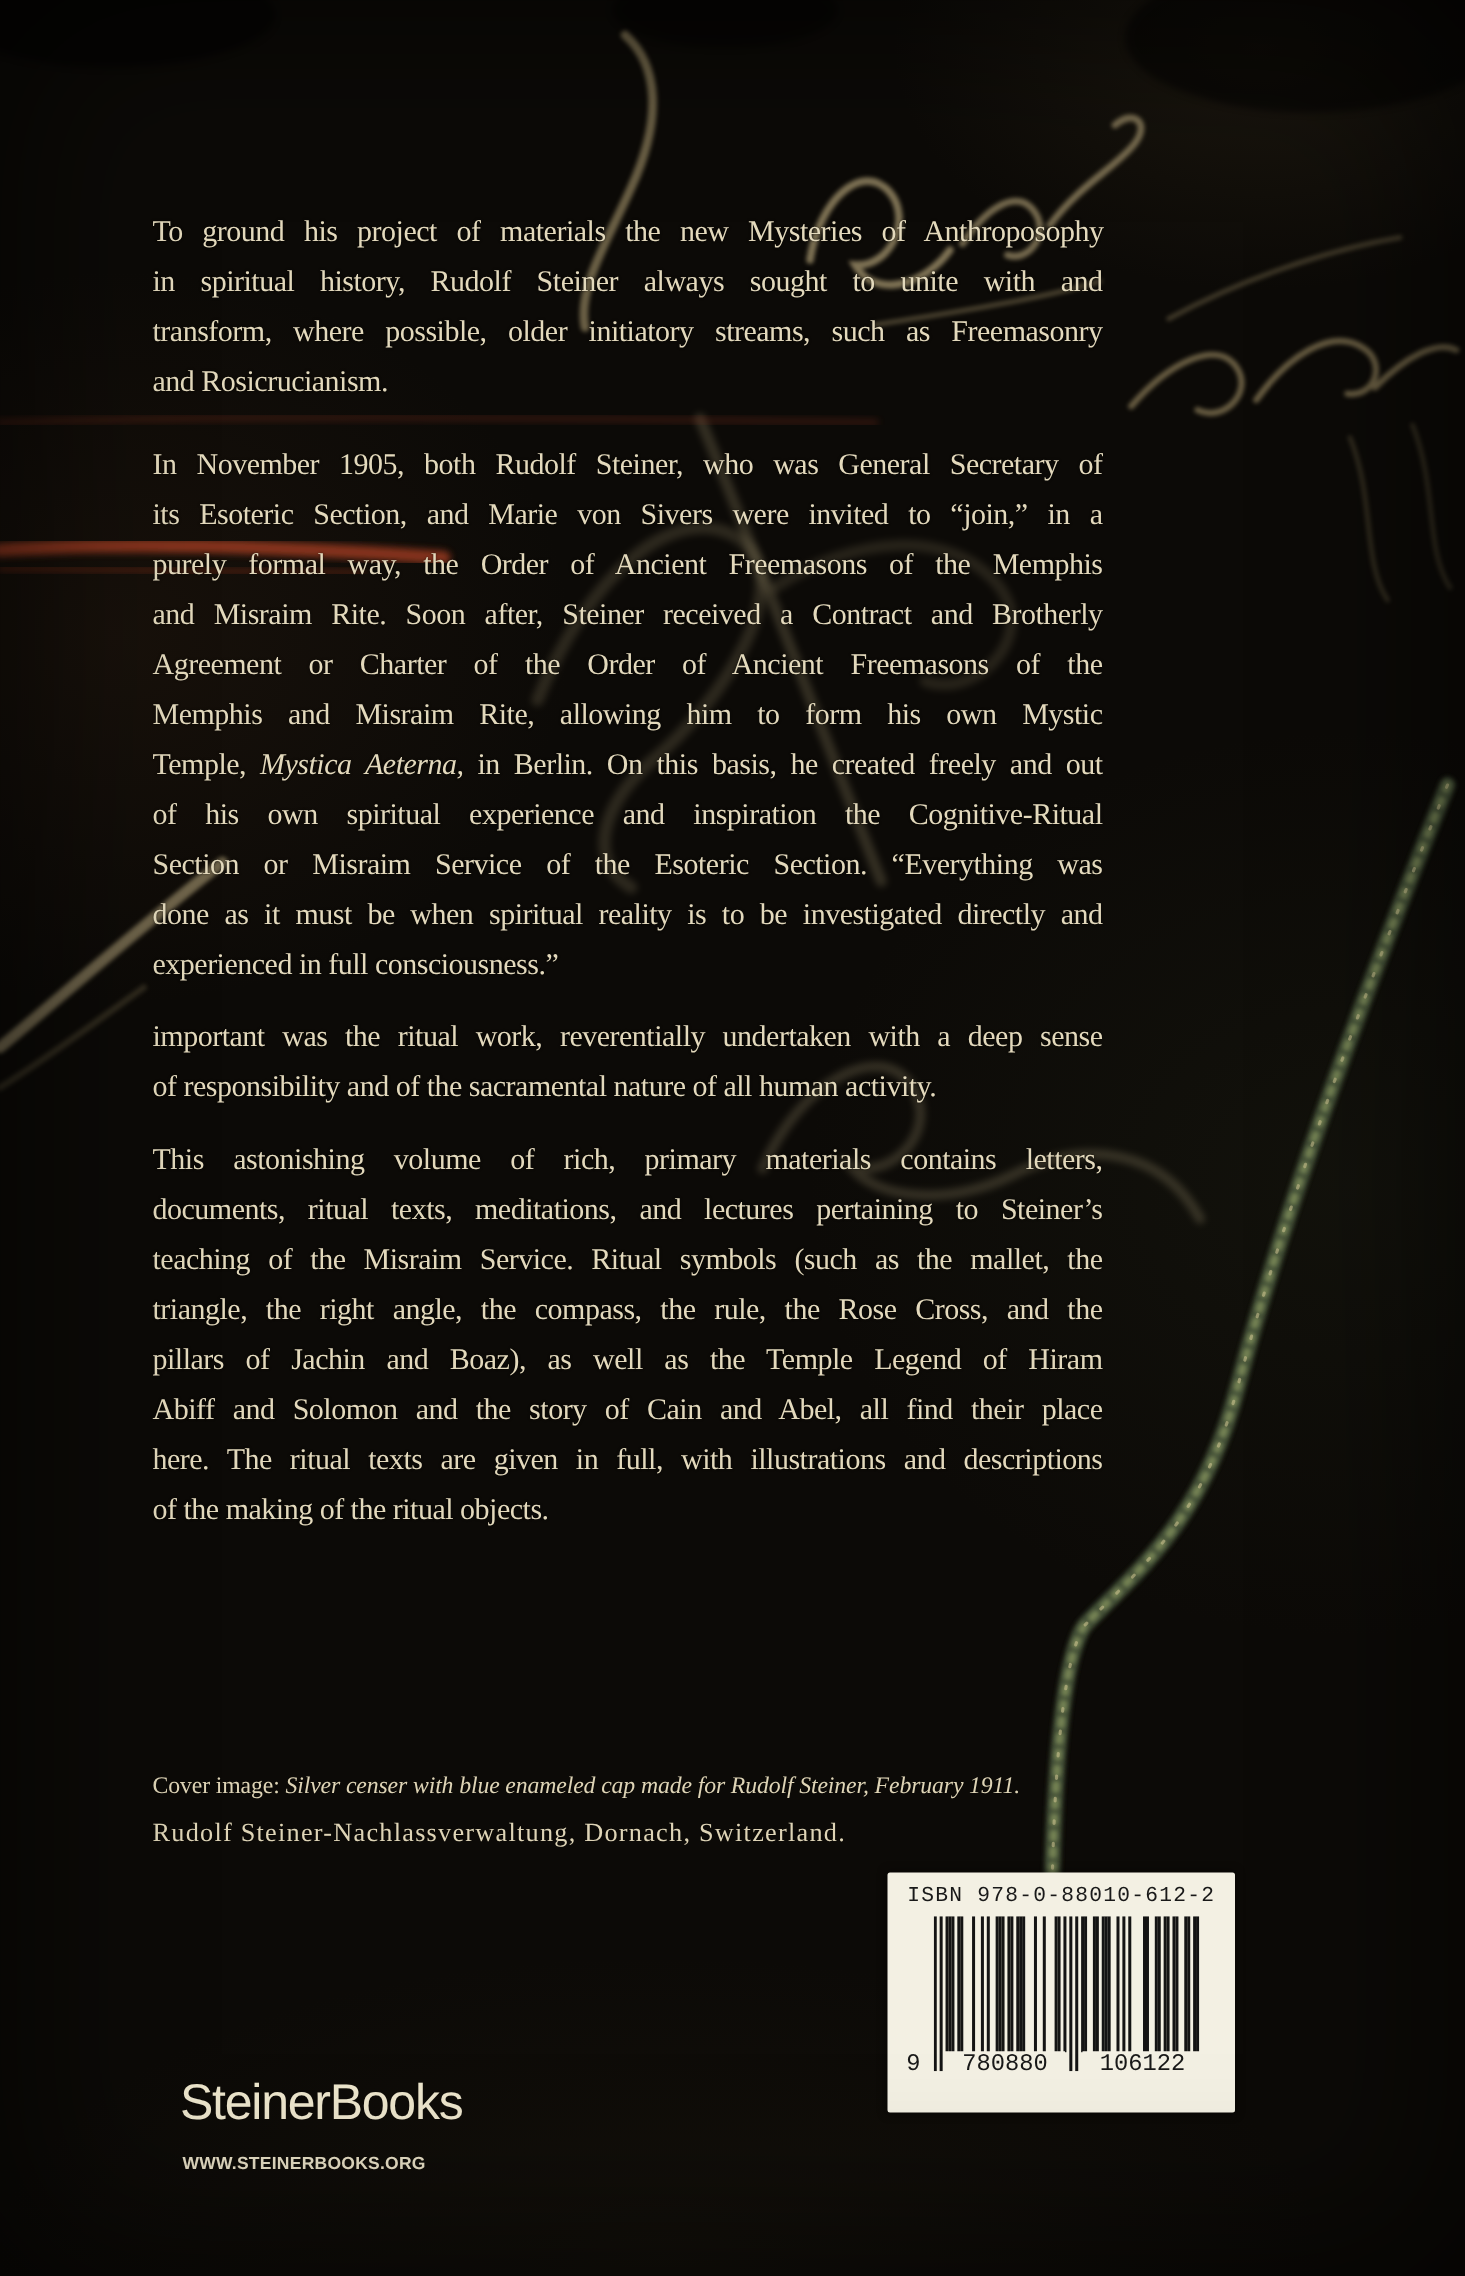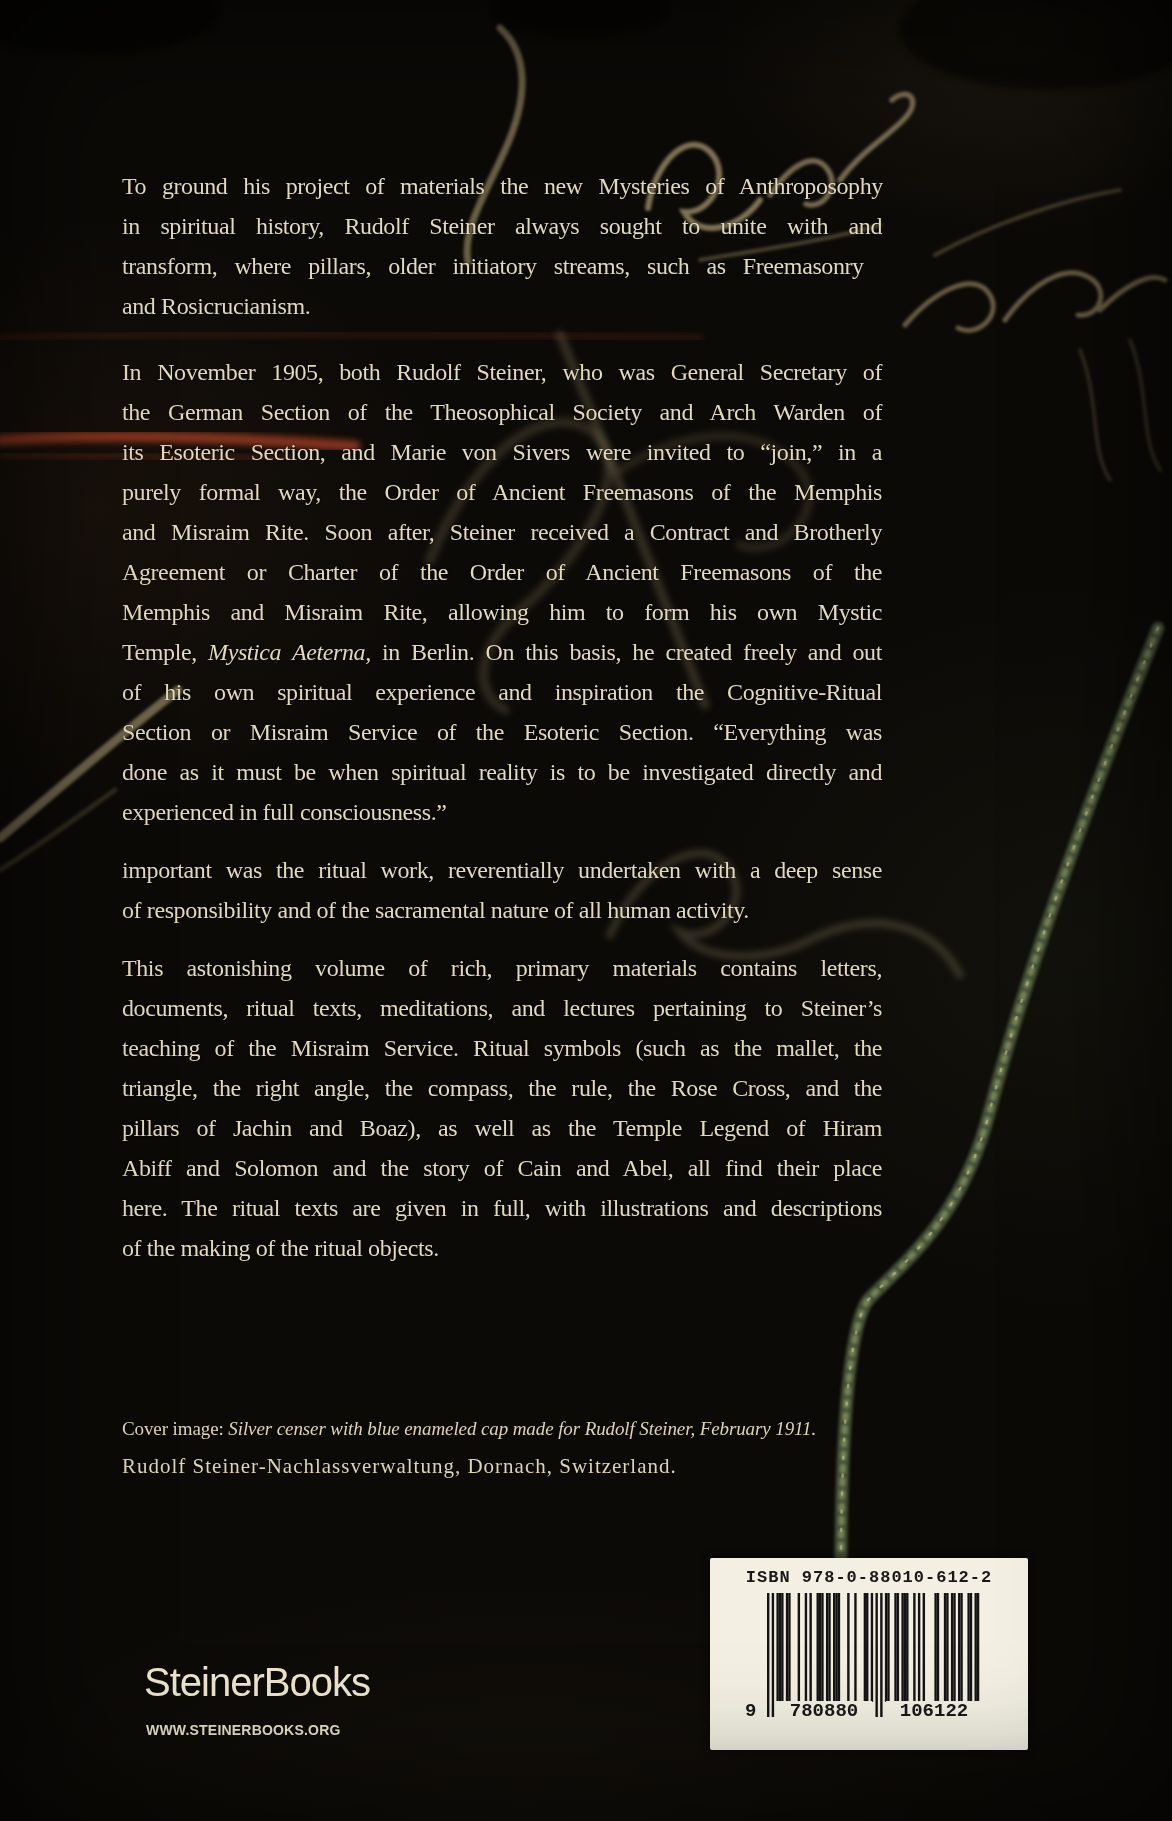--- a/index.html
+++ b/index.html
@@ -27,22 +27,22 @@
   }
   .para{margin:0 0 18px 0;}
   .jl{height:40px;line-height:40px;white-space:nowrap;}
   .it{font-style:italic;}
   .credit{
     position:absolute;left:122px;top:1416px;z-index:2;color:#ded4b6;white-space:nowrap;
   }
   .credit-line1{font-size:19px;letter-spacing:-0.1px;line-height:26px;}
   .credit-line2{font-size:21px;letter-spacing:1px;margin-top:12px;}
   .isbn-label{
-    position:absolute;left:710px;top:1558px;width:318px;height:192px;z-index:3;
-    background:#f3f0e3;border-radius:2px;box-shadow:0 0 8px rgba(0,0,0,.55);font-weight:bold;
+    position:absolute;left:710px;top:1498px;width:278px;height:192px;z-index:3;
+    background:#f3f0e3;border-radius:2px;box-shadow:0 0 8px rgba(0,0,0,.55);
   }
   .isbn-text{
     margin-top:10px;text-align:center;
     font-family:"Liberation Mono","DejaVu Sans Mono",monospace;
     font-size:17px;letter-spacing:1px;color:#191919;
   }
   .bc-wrap{position:relative;width:252px;height:130px;margin:6px auto 0;}
   #barcode-svg{position:absolute;left:24px;top:0;width:224px;height:124px;}
   .bc-digit{
     position:absolute;bottom:2px;
@@ -108,26 +108,25 @@
         <path d="M1158 628 C 1105 760, 1032 950, 990 1110 C 962 1218, 908 1258, 868 1300 C 850 1325, 842 1420, 841 1556" stroke="#87955f" stroke-width="6" opacity="0.75" stroke-dasharray="4 9" filter="url(#b1)"></path>
         <path d="M1158 628 C 1105 760, 1032 950, 990 1110 C 962 1218, 908 1258, 868 1300 C 850 1325, 842 1420, 841 1556" stroke="#cfc492" stroke-width="2.5" opacity="0.55" stroke-dasharray="2 16"></path>
       </g>
     </g>
   </svg>
 
   <main class="copy">
     <div class="para">
       <div class="jl" style="word-spacing: 10.0969px;"><span>To ground his project of materials the new Mysteries of Anthroposophy</span></div>
       <div class="jl" style="word-spacing: 14.9484px;"><span>in spiritual history, Rudolf Steiner always sought to unite with and</span></div>
-      <div class="jl" style="word-spacing: 11.5371px;"><span>transform, where pillars, older initiatory streams, such as Freemasonry</span></div>
+      <div class="jl" style="word-spacing: 11.5371px;"><span>transform, where possible, older initiatory streams, such as Freemasonry</span></div>
       <div class="jl last"><span>and Rosicrucianism.</span></div>
     </div>
     <div class="para">
       <div class="jl" style="word-spacing: 10.3938px; margin-top: 26px;"><span>In November 1905, both Rudolf Steiner, who was General Secretary of</span></div>
-      <div class="jl" style="word-spacing: 12.2328px;"><span>the German Section of the Theosophical Society and Arch Warden of</span></div>
       <div class="jl" style="word-spacing: 10.2682px;"><span>its Esoteric Section, and Marie von Sivers were invited to “join,” in a</span></div>
       <div class="jl" style="word-spacing: 12.1719px;"><span>purely formal way, the Order of Ancient Freemasons of the Memphis</span></div>
       <div class="jl" style="word-spacing: 9.88906px;"><span>and Misraim Rite. Soon after, Steiner received a Contract and Brotherly</span></div>
       <div class="jl" style="word-spacing: 16.2344px;"><span>Agreement or Charter of the Order of Ancient Freemasons of the</span></div>
       <div class="jl" style="word-spacing: 14.9094px;"><span>Memphis and Misraim Rite, allowing him to form his own Mystic</span></div>
       <div class="jl" style="word-spacing: 5.61328px;"><span>Temple,</span> <span class="it">Mystica Aeterna,</span> <span>in Berlin. On this basis, he created freely and out</span></div>
       <div class="jl" style="word-spacing: 17.416px;"><span>of his own spiritual experience and inspiration the Cognitive-Ritual</span></div>
       <div class="jl" style="word-spacing: 14.1076px;"><span>Section or Misraim Service of the Esoteric Section. “Everything was</span></div>
       <div class="jl" style="word-spacing: 6.91466px;"><span>done as it must be when spiritual reality is to be investigated directly and</span></div>
       <div class="jl last"><span>experienced in full consciousness.”</span></div>

